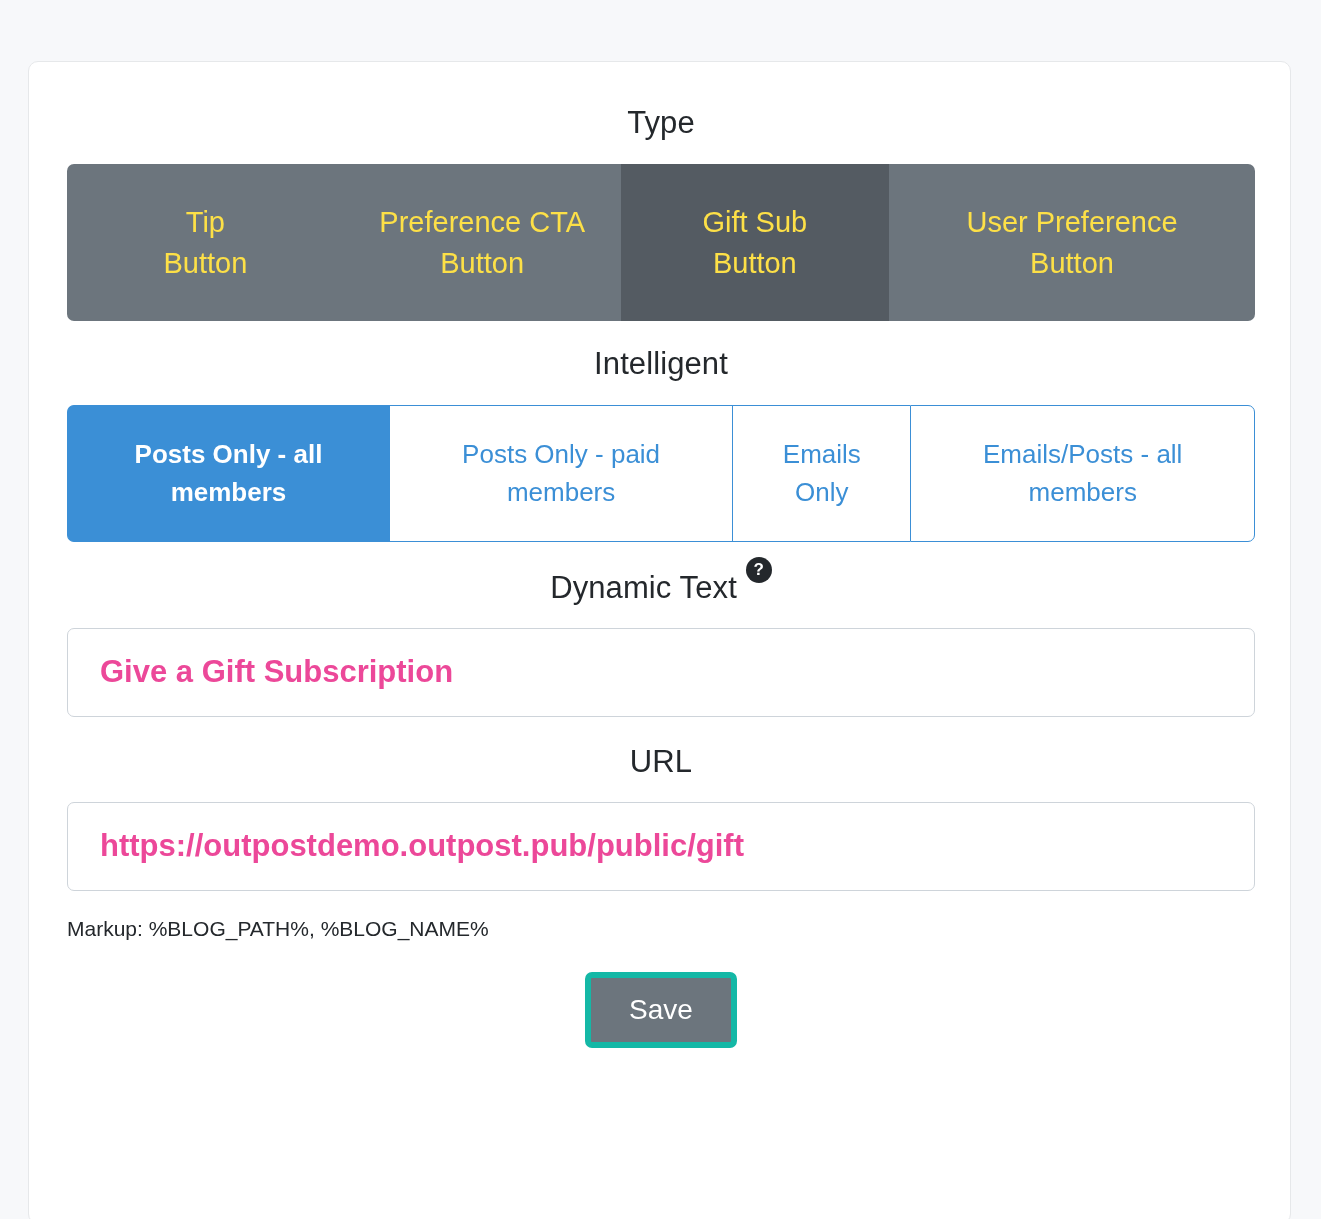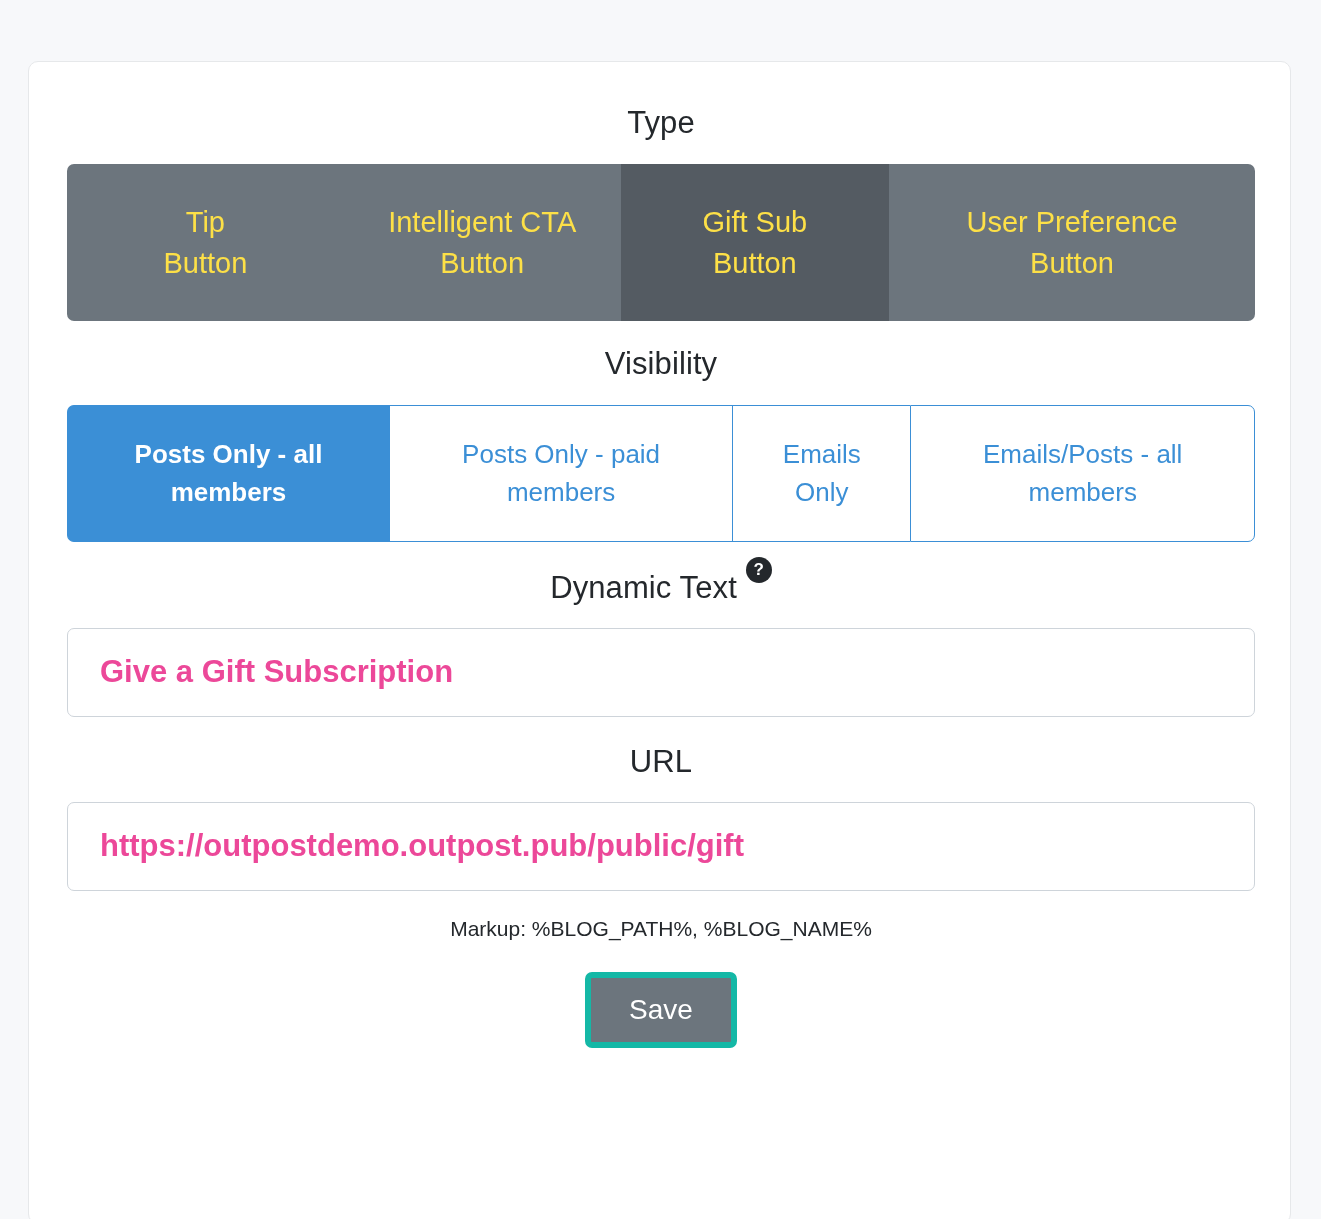--- a/index.html
+++ b/index.html
@@ -166,21 +166,21 @@
     background: #ffffff;
     border: 1px solid #ced4da;
     border-radius: 7px;
     outline: none;
     font-weight: bold;
   }
   .text-input::placeholder { color: #9aa2a9; }
 
   .markup-hint {
     margin-top: 24px;
-    text-align: center;
+    text-align: left;
     font-size: 21px;
     color: #24282c;
     line-height: 1.3;
   }
 
   .save-row {
     margin-top: 30px;
     text-align: center;
   }
   .save-button {
@@ -206,39 +206,39 @@
 
     <div class="btn-group group-type">
       <div class="seg seg-0">
         <span>
           <span>Tip</span><br>
           <span>Button</span>
         </span>
       </div>
       <div class="seg seg-1">
         <span>
-          <span>Intelligent CTA</span><br>
+          <span>Preference CTA</span><br>
           <span>Button</span>
         </span>
       </div>
       <div class="seg seg-2 active">
         <span>
           <span>Gift Sub</span><br>
           <span>Button</span>
         </span>
       </div>
       <div class="seg seg-3">
         <span>
           <span>User Preference</span><br>
           <span>Button</span>
         </span>
       </div>
     </div>
 
-    <div class="section-heading heading-visibility">Visibility</div>
+    <div class="section-heading heading-visibility">Intelligent</div>
 
     <div class="btn-group group-visibility">
       <div class="seg seg-0 active">
         <span>
           <span>Posts Only - all</span><br>
           <span>members</span>
         </span>
       </div>
       <div class="seg seg-1">
         <span>

